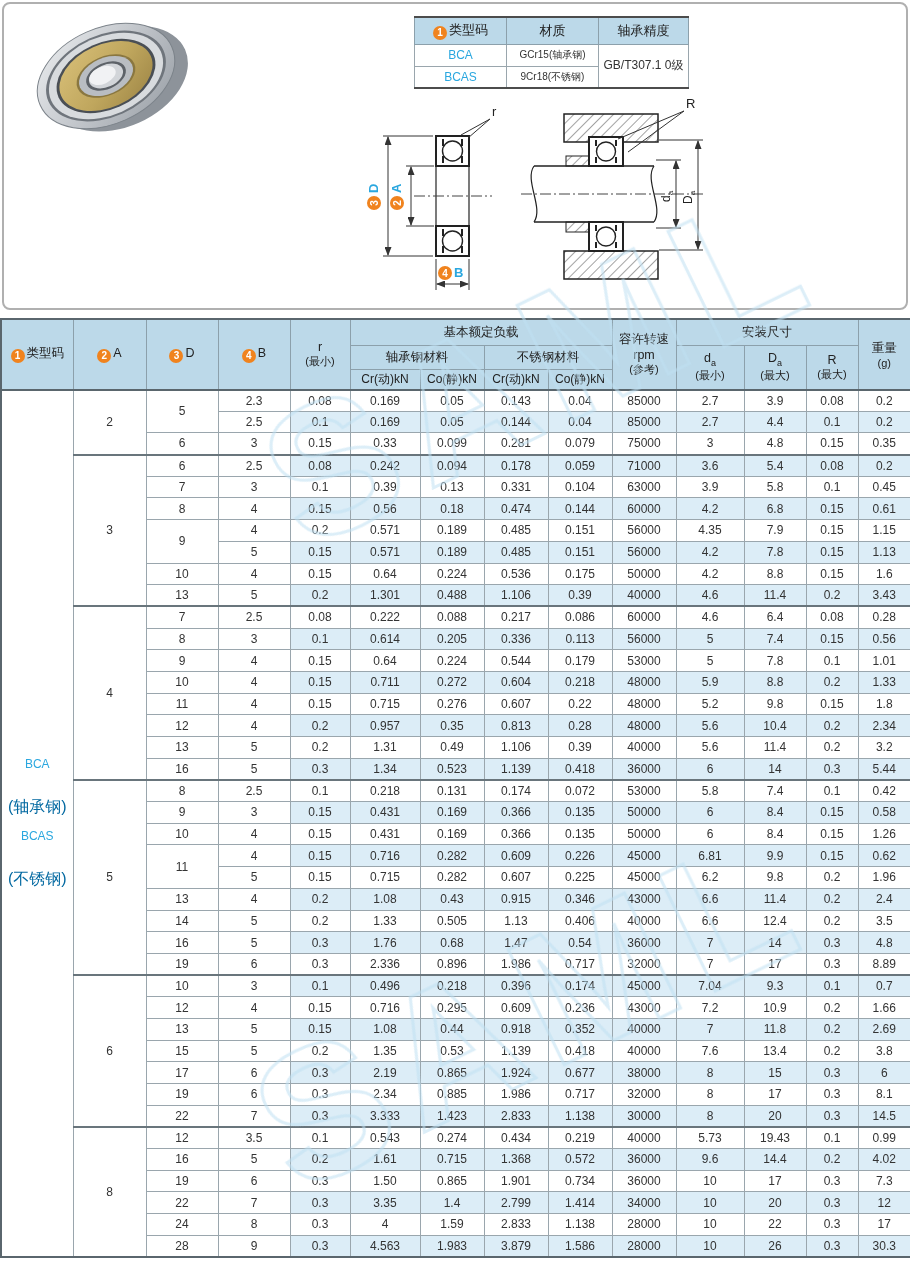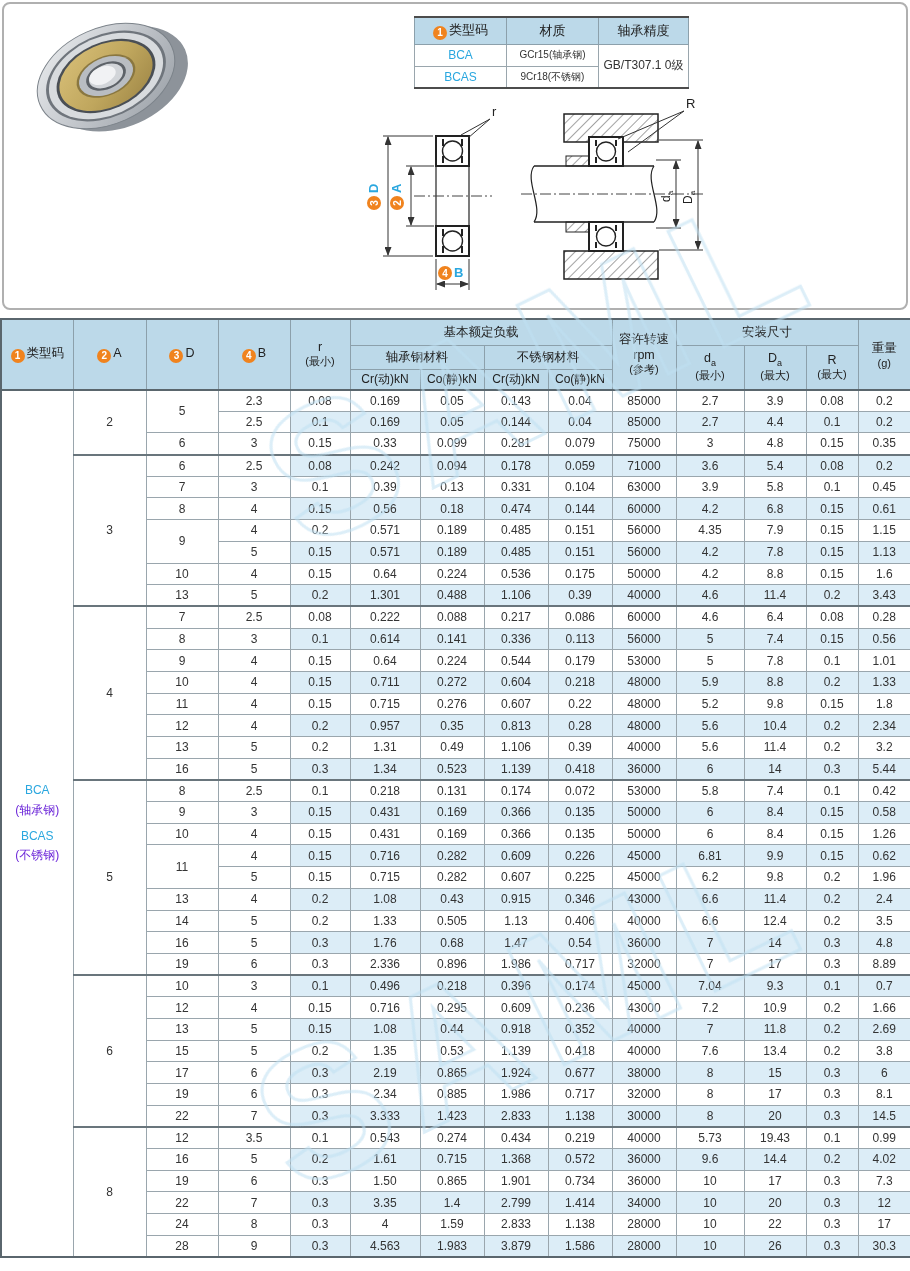--- a/index.html
+++ b/index.html
@@ -41,21 +41,21 @@
   table.spec thead tr:nth-child(3) th { height:17px; font-size:12px; }
   table.spec thead { border-bottom:2px solid #5a666d; }
   table.spec td { border:1px solid #9aa6ad; height:21.7px; font-size:12px; color:#333; padding:0; }
   table.spec .sm { font-size:11px; }
   table.spec sub { font-size:9px; }
   td.cyan { color:#2aa7df; }
   tr.band td.v { background:#dcedf7; }
   tr.gstart td { border-top:2px solid #69757c; }
   td.typecode { background:#fff; vertical-align:middle; }
   .typecode .code { color:#2aa7df; font-size:12px; line-height:1.6; }
-  .typecode .mat { color:#6d28d9; font-size:12px; line-height:1.6; }
+  .typecode .mat { color:#0369a1; font-size:16px; line-height:1.6;margin-top:20px; }
   .typecode .pair { margin:7px 0; }
 </style>
 </head>
 <body>
 
 <div class="page">
 
   <svg class="watermark" width="910" height="1271" viewBox="0 0 910 1271">
     <g fill="none" stroke="#bfe0f2" stroke-width="3" opacity="0.55" font-family="Liberation Sans, DejaVu Sans, sans-serif" font-size="185" font-weight="bold" letter-spacing="14">
       <text x="255" y="470" transform="rotate(-26 455 400)">SAML</text>
@@ -434,21 +434,21 @@
             <td class="v">4.6</td>
             <td class="v">6.4</td>
             <td class="v">0.08</td>
             <td class="v">0.28</td>
           </tr>
           <tr class="band">
             <td class="cyan" rowspan="1">8</td>
             <td class="cyan">3</td>
             <td class="v">0.1</td>
             <td class="v">0.614</td>
-            <td class="v">0.141</td>
+            <td class="v">0.205</td>
             <td class="v">0.336</td>
             <td class="v">0.113</td>
             <td class="v">56000</td>
             <td class="v">5</td>
             <td class="v">7.4</td>
             <td class="v">0.15</td>
             <td class="v">0.56</td>
           </tr>
           <tr>
             <td class="cyan" rowspan="1">9</td>

